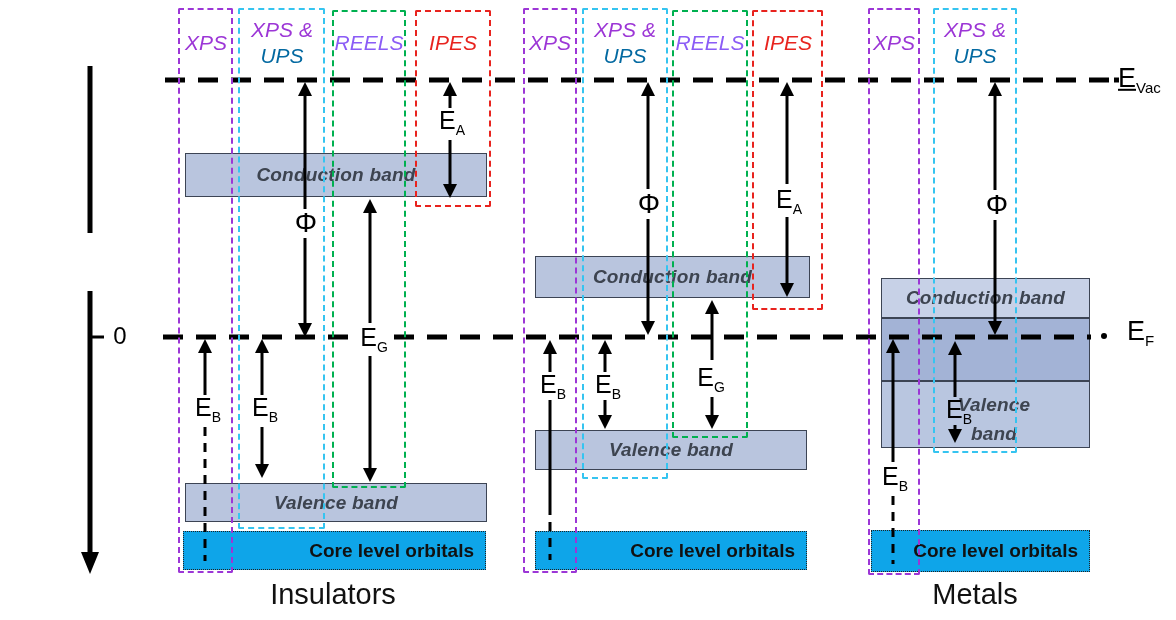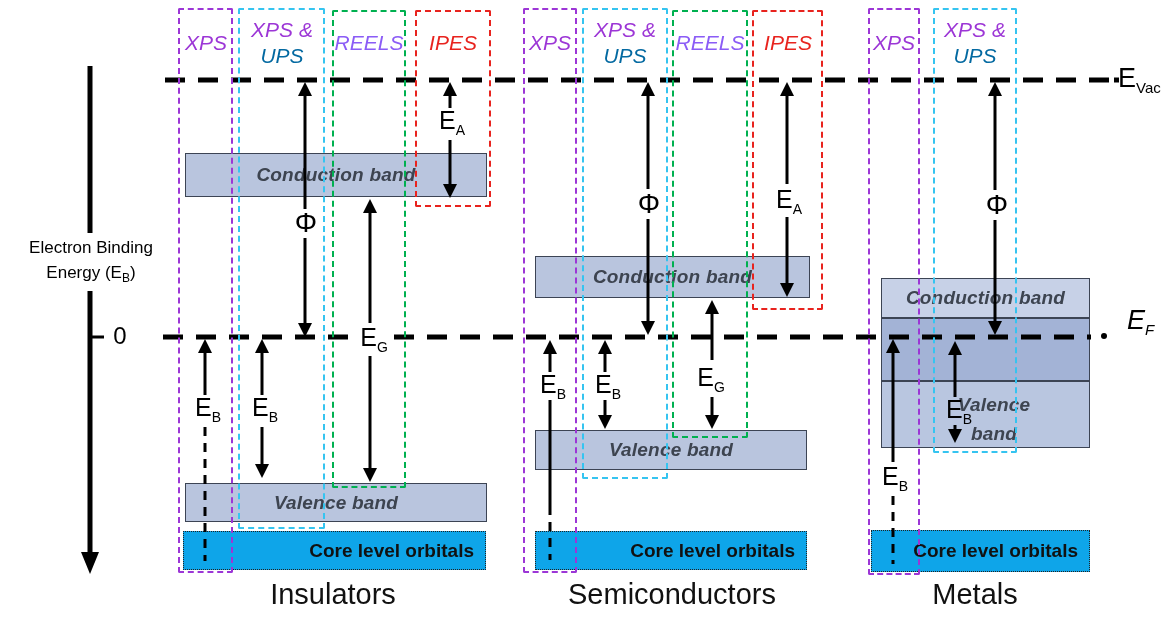--- a/index.html
+++ b/index.html
@@ -238,26 +238,21 @@
   <div class="elabel phi" style="left:649px;top:204px;"><span>Φ</span></div>
   <div class="elabel" style="left:789px;top:201px;"><span>E</span><sub>A</sub></div>
   <div class="elabel" style="left:711px;top:379px;"><span>E</span><sub>G</sub></div>
   <div class="elabel" style="left:553px;top:386px;"><span>E</span><sub>B</sub></div>
   <div class="elabel" style="left:608px;top:386px;"><span>E</span><sub>B</sub></div>
 
   <div class="elabel phi" style="left:997px;top:205px;"><span>Φ</span></div>
   <div class="elabel" style="left:895px;top:478px;"><span>E</span><sub>B</sub></div>
   <div class="elabel" style="left:959px;top:411px;"><span>E</span><sub>B</sub></div>
 
-  <div class="level-label" style="left:1118px;top:80px;"><span>E</span><sub>Vac</sub></div>
-  <div class="level-label" style="left:1127px;top:322px;font-style:italic;"><span>E</span><sub>F</sub></div>
-
-  <div class="axis-label">
-    <span>Electron Binding</span><br>
-    <span><span>Energy (E</span><sub style="font-size:12px;">B</sub><span>)</span></span>
-  </div>
+  <div class="level-label" style="left:1118px;top:80px;text-decoration:underline;"><span>E</span><sub>Vac</sub></div>
+  <div class="level-label" style="left:1127px;top:333px;"><span>E</span><sub>F</sub></div>
+
   <div class="zero-label" style="left:120px;top:336px;">0</div>
 
   <div class="section-title" style="left:333px;top:578px;">Insulators</div>
-  <div class="section-title" style="left:672px;top:578px;">Semiconductors</div>
   <div class="section-title" style="left:975px;top:578px;">Metals</div>
 
 </div>
 
 </body></html>

